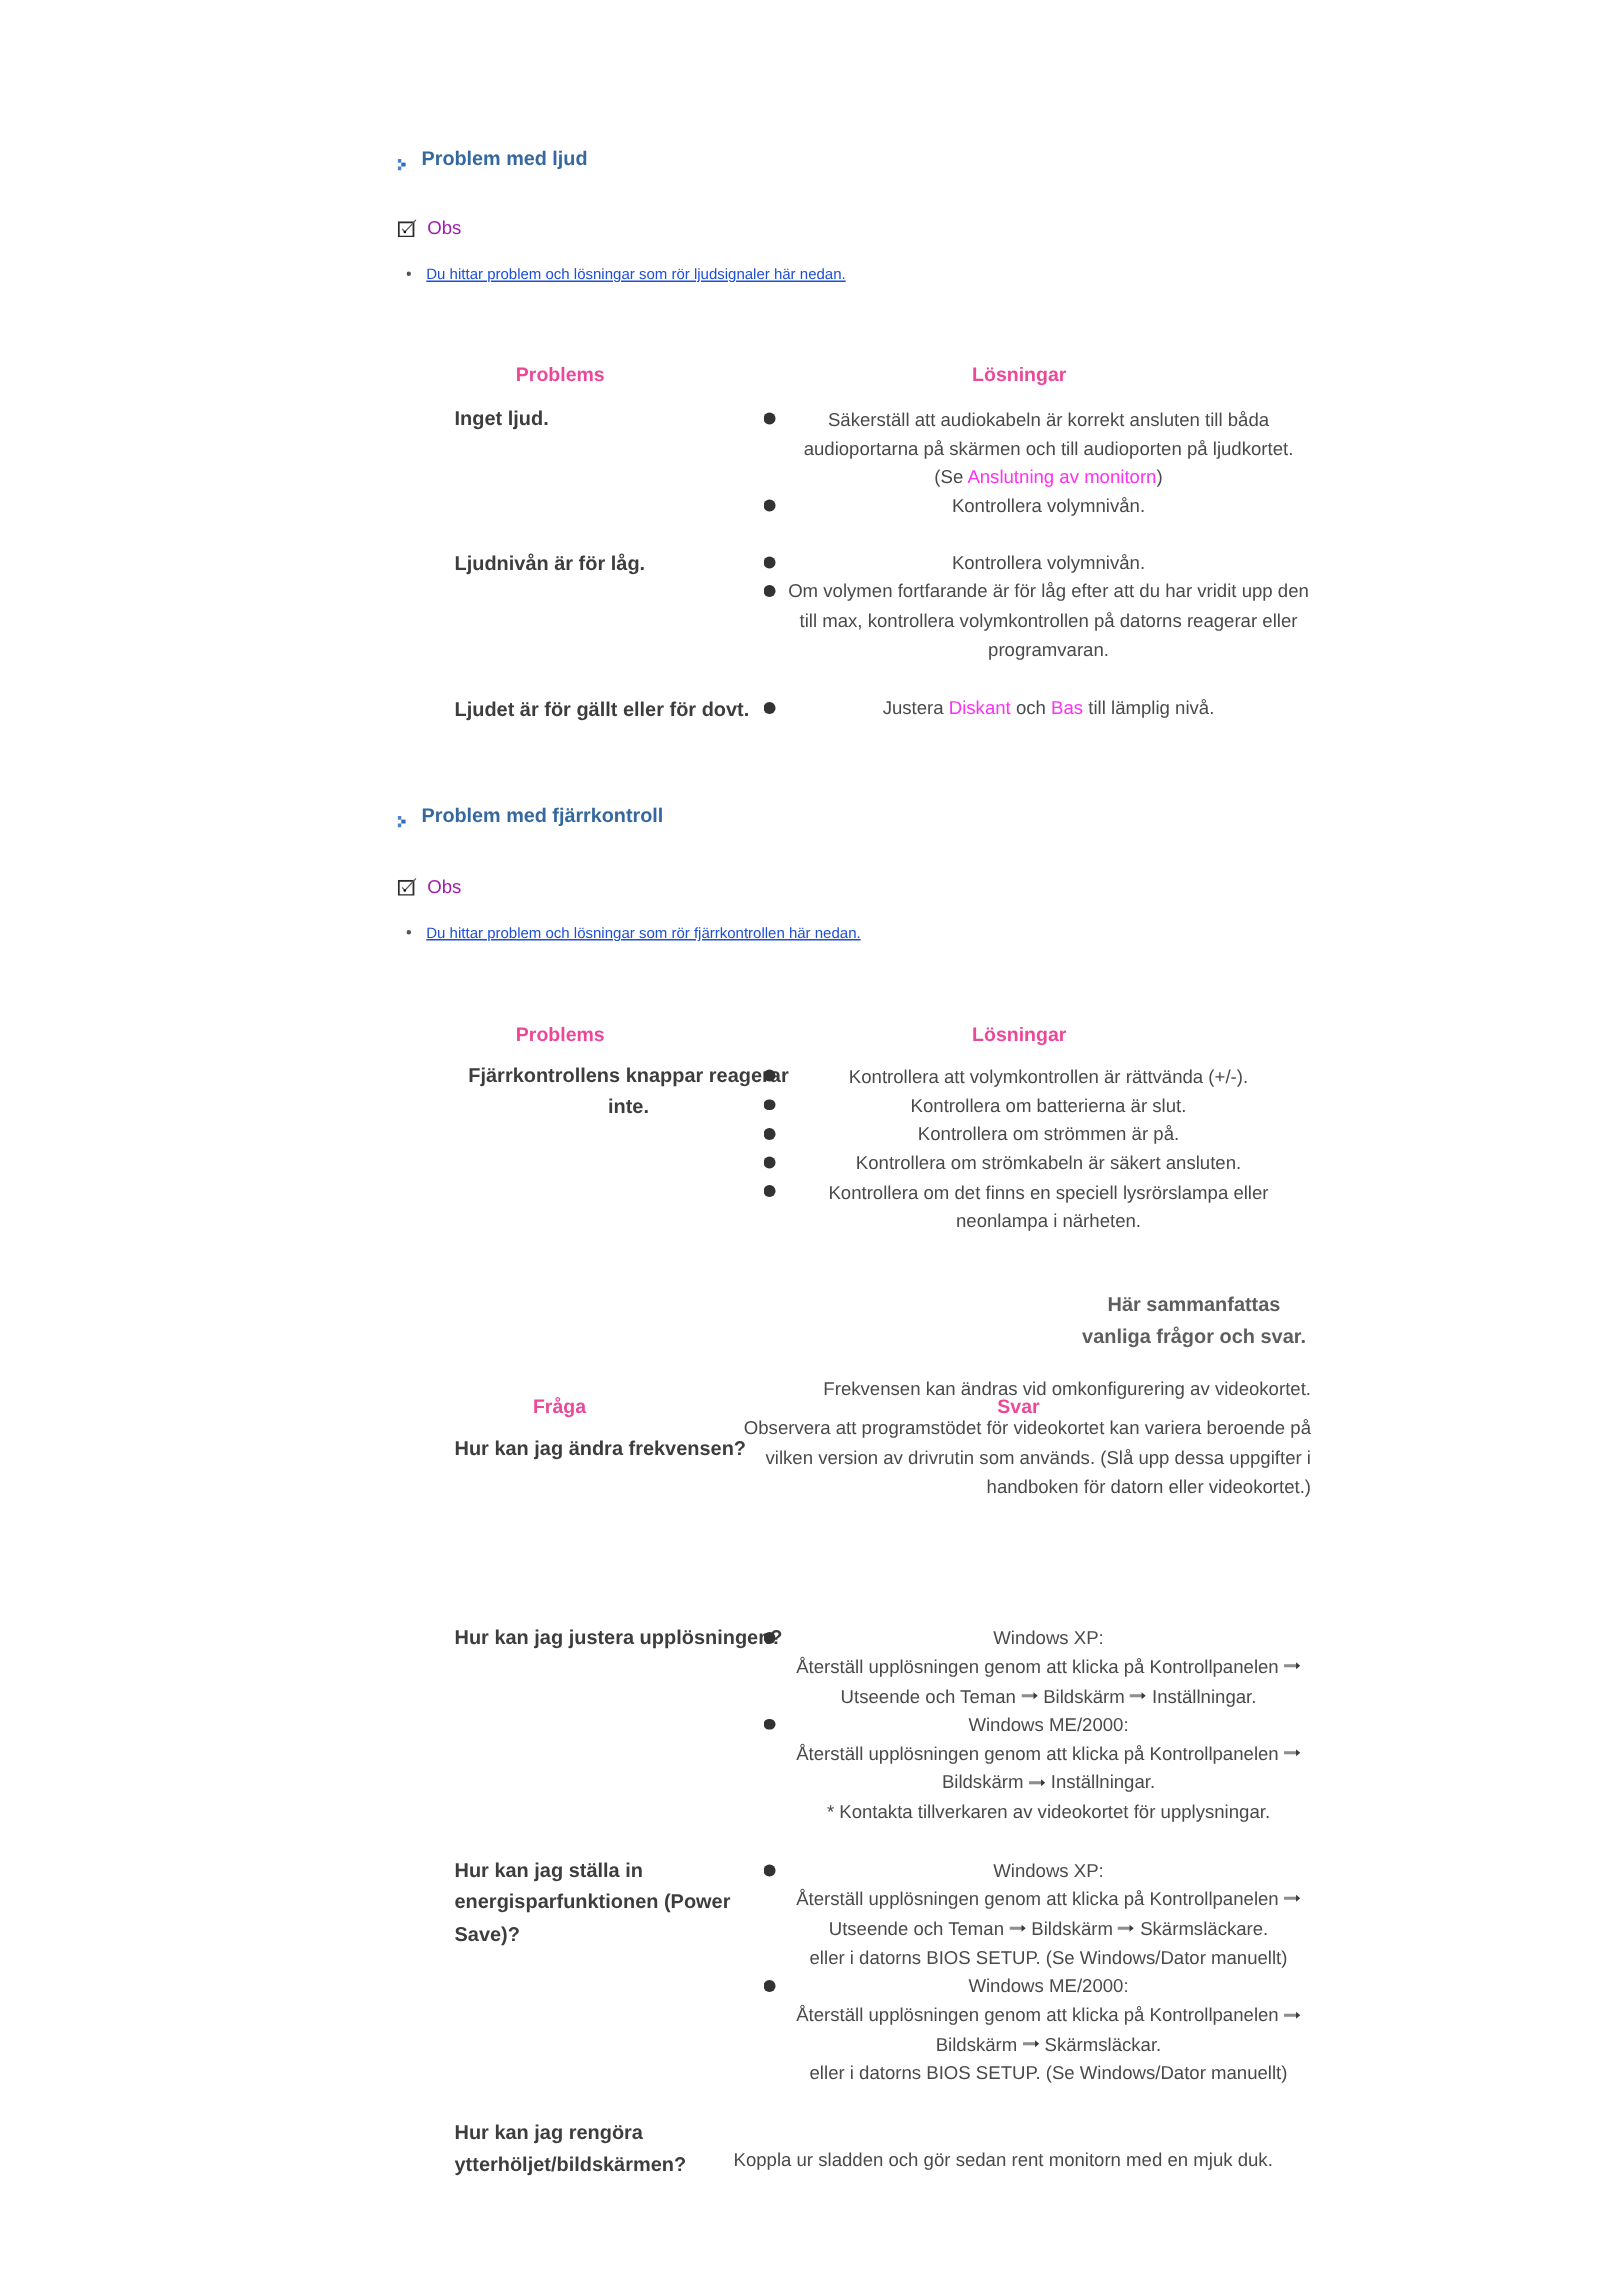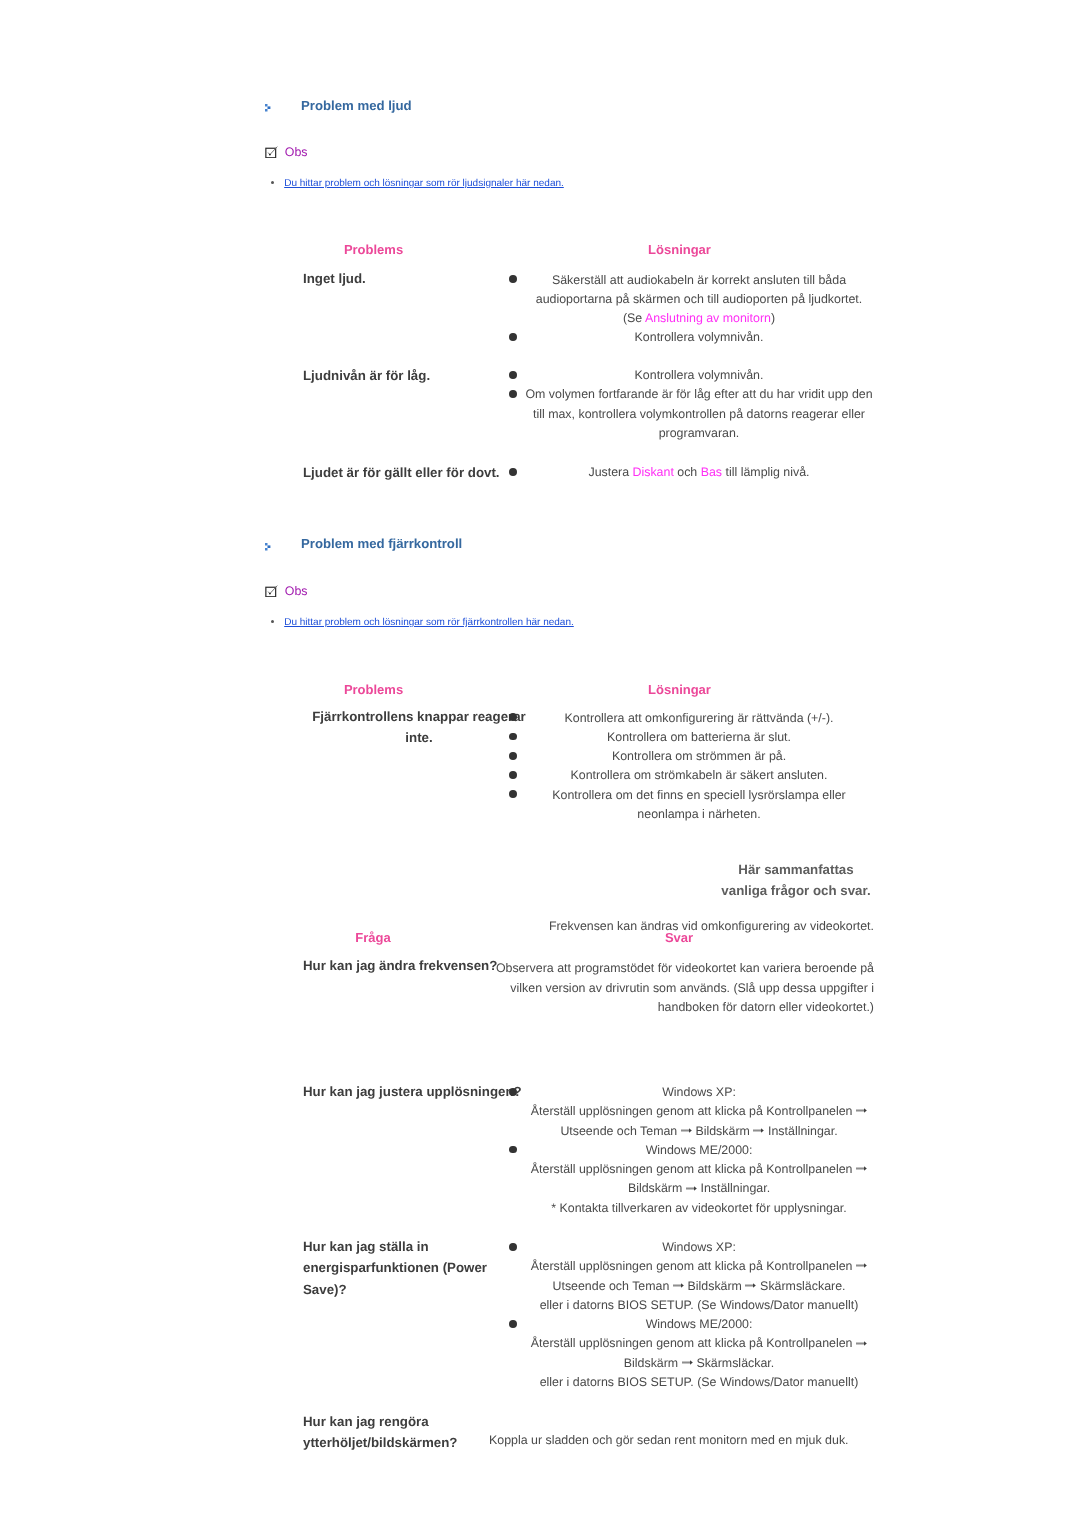--- a/index.html
+++ b/index.html
@@ -9,21 +9,21 @@
     font-family:"Liberation Sans", sans-serif;
     color:#4a4a4a;
     overflow:hidden;
     -webkit-font-smoothing:antialiased;
     text-rendering:geometricPrecision;
   }
   .page { position:relative; width:1080px; height:1528px; background:#fff; }
   .sec-head, .note-head, .note-bullet, .tbl-h, .prob, .sol, .faq-intro, .ans { transform:translateZ(0); }
 
   
-  .sec-head { position:absolute; display:flex; align-items:center;gap:20px; }
+  .sec-head { position:absolute; display:flex; align-items:flex-end; }
   .sec-head .arrow { flex:none; margin-right:10px; margin-top:4.8px; }
   .sec-head .title { font-size:13.2px; font-weight:bold; color:#35689f; white-space:nowrap; line-height:16px; }
 
   
   .note-head { position:absolute; display:flex; align-items:flex-start; }
   .note-head .cb { flex:none; margin-right:6px; margin-top:-0.2px; }
   .note-head .lbl { font-size:12.4px; color:#a21caf; line-height:15px; }
   .note-bullet { position:absolute; font-size:10px; color:#1d4ed8; white-space:nowrap; line-height:16px;text-decoration:underline; }
   .note-bullet .dot { display:inline-block; width:3px; height:3px; border-radius:50%; background:#555;
                       vertical-align:middle; margin-right:10px; position:relative; top:-1px; }
@@ -115,39 +115,39 @@
 
   <div class="note-bullet" style="left:271.2px; top:615px;">
     <span class="dot"></span><span>Du hittar problem och lösningar som rör fjärrkontrollen här nedan.</span>
   </div>
 
   <div class="tbl-h" style="left:261.5px; top:681.5px; width:224px;">Problems</div>
   <div class="tbl-h" style="left:555.5px; top:681.5px; width:248px;">Lösningar</div>
 
   <div class="prob" style="left:260px; top:706px; width:236px;text-align:center;">Fjärrkontrollens knappar reagerar inte.</div>
   <div class="sol" style="left:509.5px; top:708.5px; width:363.5px;">
-    <div class="b">Kontrollera att omkonfigurering är rättvända (+/-).</div>
+    <div class="b">Kontrollera att volymkontrollen är rättvända (+/-).</div>
     <div class="b">Kontrollera om batterierna är slut.</div>
     <div class="b">Kontrollera om strömmen är på.</div>
     <div class="b">Kontrollera om strömkabeln är säkert ansluten.</div>
     <div class="b">Kontrollera om det finns en speciell lysrörslampa eller neonlampa i närheten.</div>
   </div>
 
   <div class="faq-intro" style="left:620px; top:858.8px; width:352px;">
     <div>Här sammanfattas</div>
     <div>vanliga frågor och svar.</div>
   </div>
 
   <div class="tbl-h" style="left:261px; top:930px; width:224px;">Fråga</div>
   <div class="tbl-h" style="left:555px; top:930px; width:248px;">Svar</div>
 
   <div class="prob" style="left:262px; top:954.5px; width:240px;">Hur kan jag ändra frekvensen?</div>
   <div class="ans" style="left:489px; top:917px; width:385px;text-align:right;">
     <div>Frekvensen kan ändras vid omkonfigurering av videokortet.</div>
-    <div style="margin-top:23px;">Observera att programstödet för videokortet kan variera beroende på vilken version av drivrutin som används. (Slå upp dessa uppgifter i handboken för datorn eller videokortet.)</div>
+    <div style="margin-top:7px;">Observera att programstödet för videokortet kan variera beroende på vilken version av drivrutin som används. (Slå upp dessa uppgifter i handboken för datorn eller videokortet.)</div>
   </div>
 
   <div class="prob" style="left:262px; top:1081px; width:250px;">Hur kan jag justera upplösningen?</div>
   <div class="sol" style="left:509.5px; top:1083px; width:363.5px;">
     <div class="b">
       <div>Windows XP:</div>
       <div>Återställ upplösningen genom att klicka på Kontrollpanelen <span class="arr"><svg width="11" height="5" viewBox="0 0 10.8 4.6" aria-hidden="true">
               <rect x="0" y="1.3" width="8.4" height="2" fill="#8e8e8e"></rect>
               <path d="M7.9 0 L10.6 2.3 L7.9 4.6 Z" fill="#3a3a3a"></path>
             </svg></span></div>

